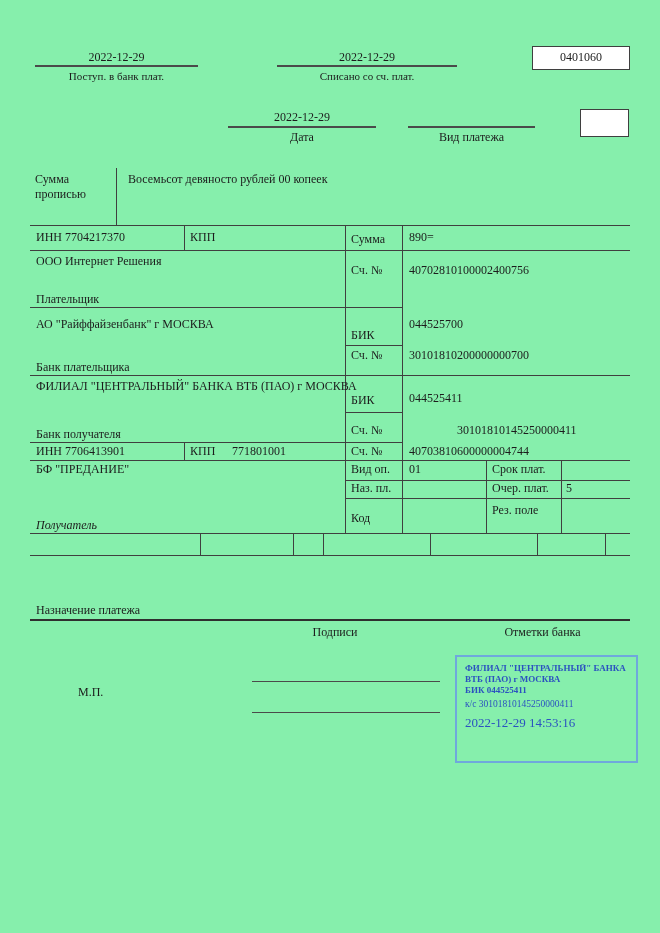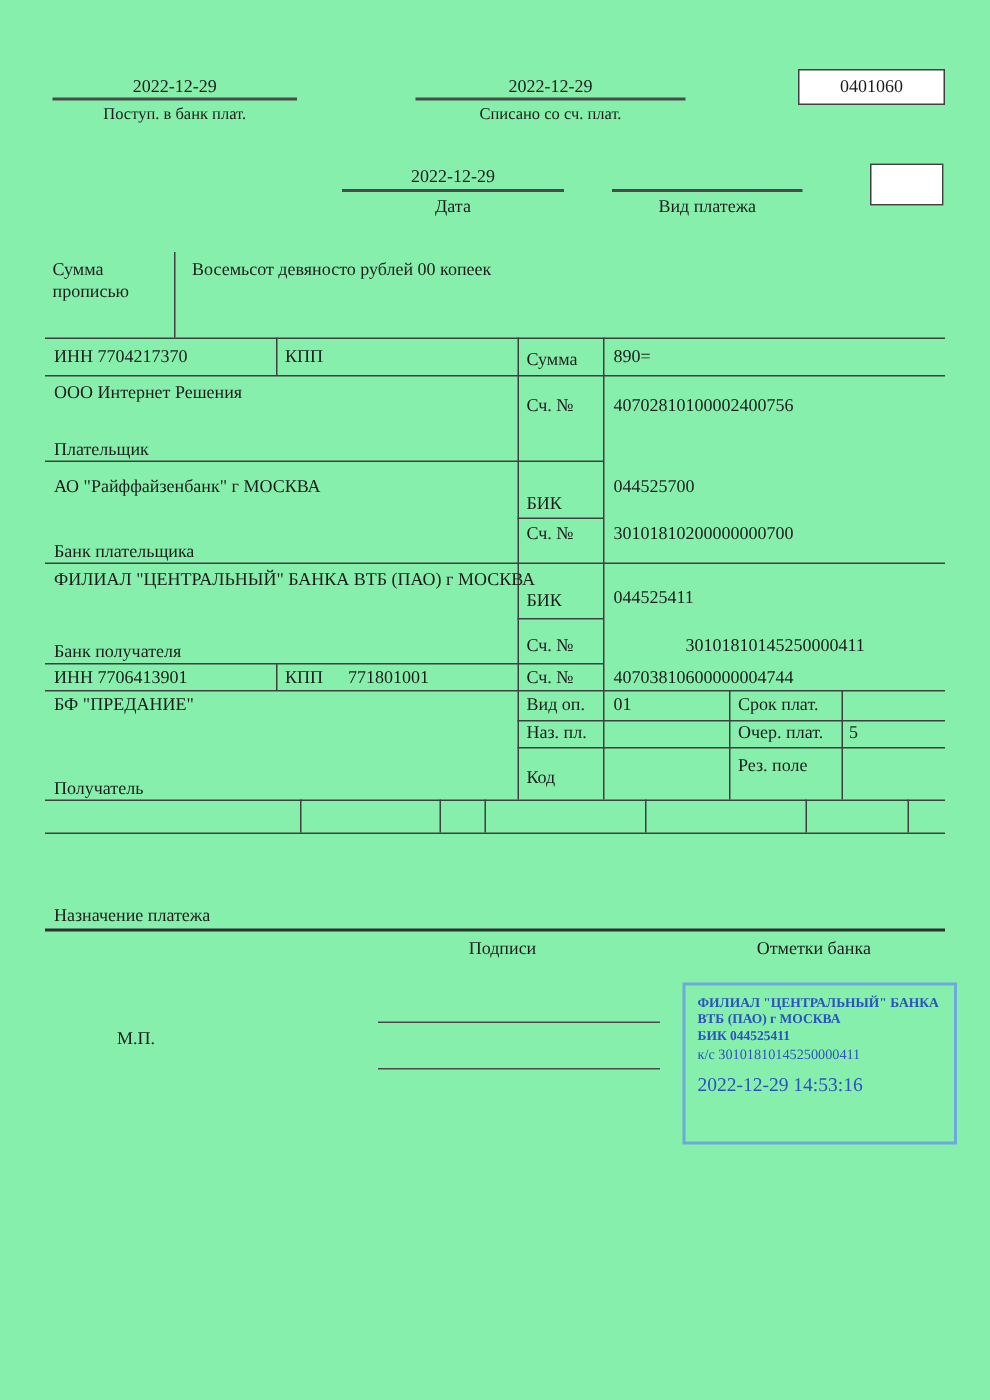--- a/index.html
+++ b/index.html
@@ -112,21 +112,21 @@
 
   <div class="t" style="left:36px;top:463px;">БФ "ПРЕДАНИЕ"</div>
   <div class="t" style="left:351px;top:463px;">Вид оп.</div>
   <div class="t" style="left:409px;top:463px;">01</div>
   <div class="t" style="left:492px;top:463px;">Срок плат.</div>
   <div class="t" style="left:351px;top:482px;">Наз. пл.</div>
   <div class="t" style="left:492px;top:482px;">Очер. плат.</div>
   <div class="t" style="left:566px;top:482px;">5</div>
   <div class="t" style="left:351px;top:512px;">Код</div>
   <div class="t" style="left:492px;top:504px;">Рез. поле</div>
-  <div class="t" style="left:36px;top:519px;">Получатель</div>
+  <div class="t" style="left:36px;top:519px;font-style:italic;">Получатель</div>
 
   <div class="t" style="left:36px;top:604px;">Назначение платежа</div>
   <div class="hline2" style="left:30px;top:619px;width:600px;background:#2f2f2f;"></div>
 
   <div class="t tc" style="left:250px;top:626px;width:170px;text-align:center;">Подписи</div>
   <div class="t tc" style="left:455px;top:626px;width:175px;">Отметки банка</div>
 
   <div class="hline" style="left:252px;top:681px;width:188px;background:#4a4a4a;"></div>
   <div class="hline" style="left:252px;top:712px;width:188px;background:#4a4a4a;"></div>
   <div class="t" style="left:78px;top:686px;">М.П.</div>

